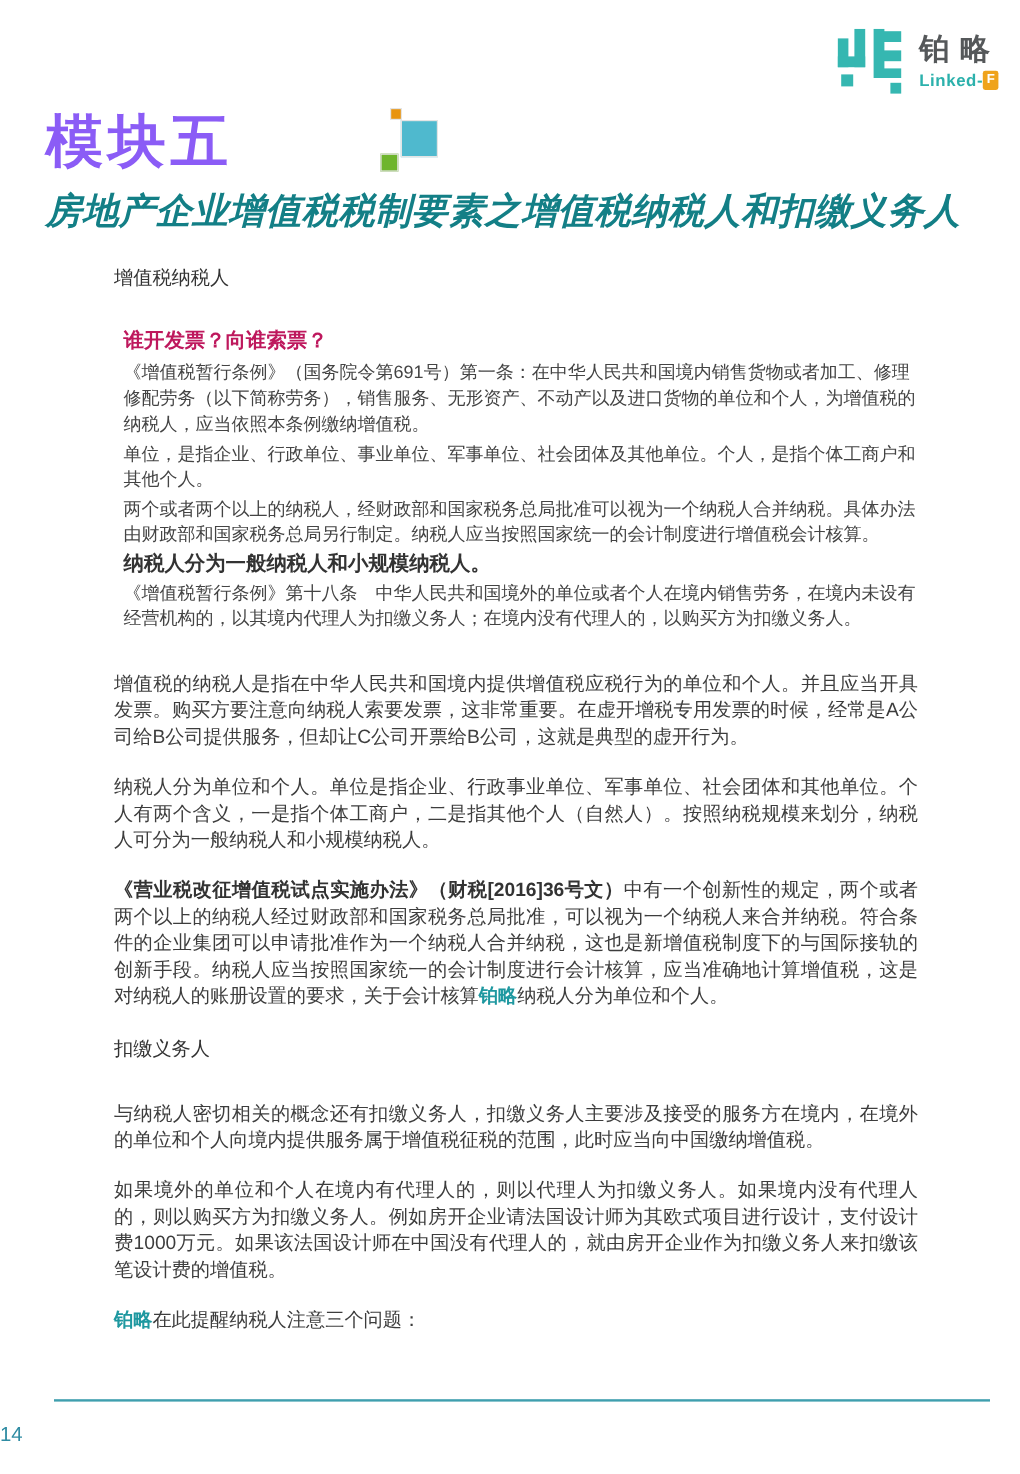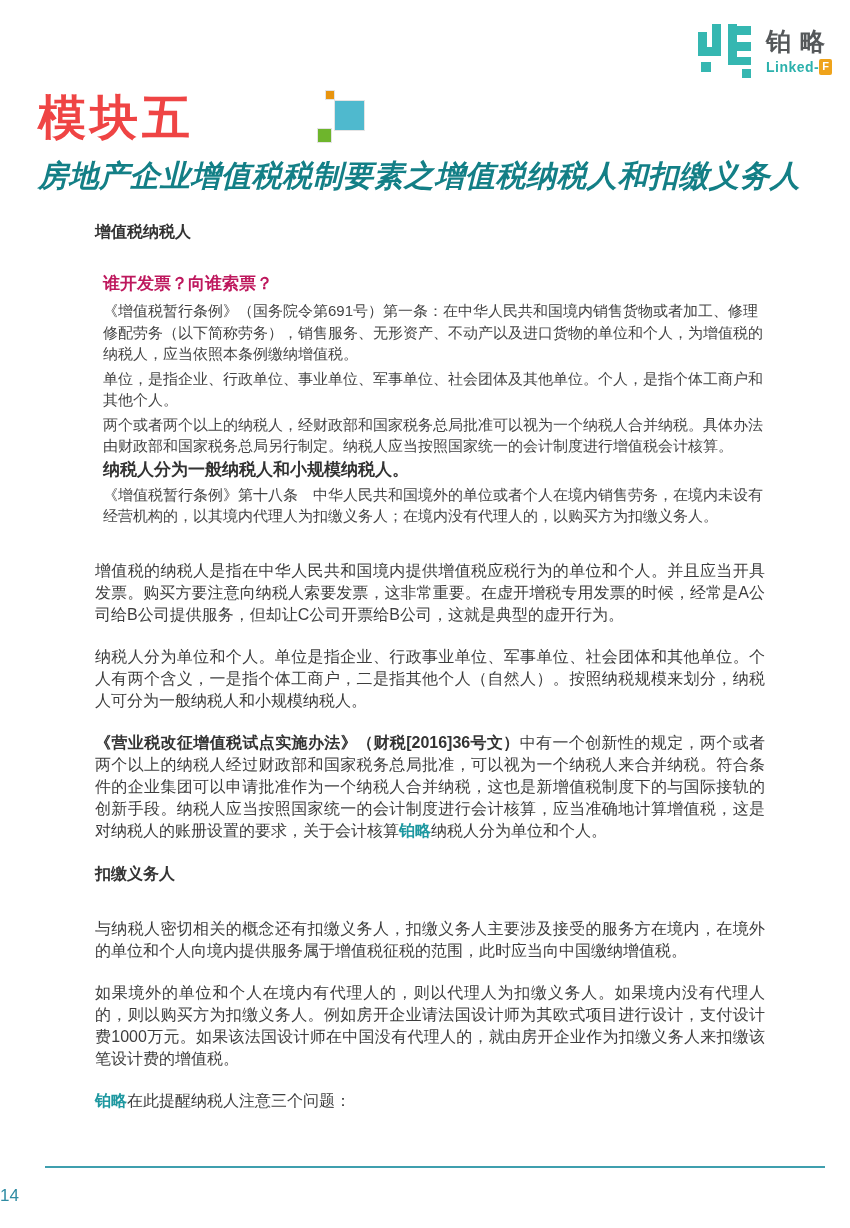--- a/index.html
+++ b/index.html
@@ -19,36 +19,36 @@
   .logo-cn { font-size: 25px; font-weight: bold; color: #55585a; letter-spacing: 9px; line-height: 1.1; }
   .logo-en-row { display: flex; margin-top: 3px; }
   .logo-en { font-size: 14px; font-weight: bold; color: #2cb1ac; letter-spacing: 0.5px; }
   .logo-f { display: inline-block; font-size: 11px; font-weight: bold; color: #ffffff;
             background: #efa31b; padding: 1px 3px; border-radius: 2px; line-height: 1.1; }
 
   
   .module-title {
     position: absolute; left: 38px; top: 86px;
     font-family: "DejaVu Serif", "Liberation Serif", serif;
-    font-size: 48px; font-weight: bold; color: #ef4444; letter-spacing: 4px;
+    font-size: 48px; font-weight: bold; color: #8b5cf6; letter-spacing: 4px;
   }
   .deco-square { position: absolute; border: 1px solid #e4e4e4; }
   .deco-orange { left: 325px; top: 90px;  width: 10px; height: 10px; background: #e8940f; }
   .deco-cyan   { left: 334px; top: 100px; width: 31px; height: 31px; background: #4fb9ce; }
   .deco-green  { left: 317px; top: 128px; width: 15px; height: 15px; background: #6eb52c; }
   .page-subtitle {
     position: absolute; left: 38px; top: 156px; width: 800px;
     font-family: "DejaVu Serif", "Liberation Serif", serif;
     font-style: italic; font-weight: bold;
     font-size: 30px; color: #137f86; letter-spacing: 0.5px; white-space: nowrap;
   }
 
   
   .content { position: absolute; left: 95px; top: 222px; width: 670px; }
-  .section-heading { font-size: 16px; font-weight: bold; color: #333333; }
+  .section-heading { font-size: 16px; font-weight: normal; color: #333333; }
   .sub-block { margin-left: 8px; }
   .question-heading { font-size: 17px; font-weight: bold; color: #be185d; margin-top: 29px; }
   .quote-para { font-size: 15px; line-height: 21.5px; color: #444444; margin-top: 3px; }
   .quote-para.first { margin-top: 5px; }
   .bold-note { font-size: 17px; font-weight: bold; color: #333333; line-height: 23px; margin-top: 1px; }
   .body-para { font-size: 16px; line-height: 22px; color: #3d3d3d; margin-top: 20px; text-align: justify; }
   .body-para.gap-large { margin-top: 33px; }
   .run-bold { font-weight: bold; color: #333333; }
   .run-teal { font-weight: bold; color: #1e98a0; }
   .withholding-heading { margin-top: 22px; }

